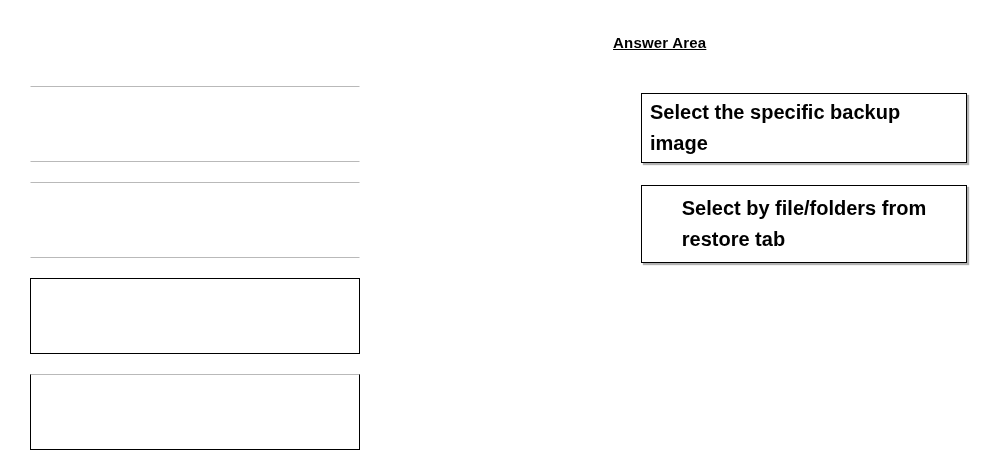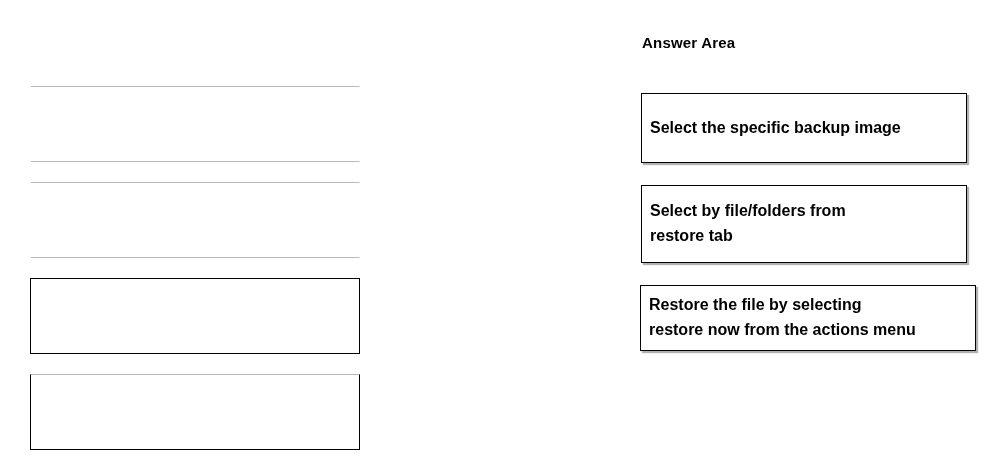--- a/index.html
+++ b/index.html
@@ -43,45 +43,47 @@
   .drop-box.partial-bottom {
     border-top: 1px solid #b9b9b9;
     border-bottom: 1px solid #000000;
     border-left: 1px solid #000000;
     border-right: 1px solid #000000;
   }
 
   
   .answer-title {
     position: absolute;
-    left: 642px;
+    left: 613px;
     top: 34px;
     font-size: 15px;
     font-weight: bold;
     letter-spacing: 0.2px;
+    text-decoration: underline;
   }
   .answer-col {
     position: absolute;
     left: 641px;
     top: 93px;
     width: 326px;
   }
   .answer-item {
     box-sizing: border-box;
     background: #ffffff;
     border: 1px solid #000000;
     box-shadow: 2px 2px 1px rgba(0,0,0,0.30);
     padding: 10px 8px 10px 8px;
     margin-bottom: 22px;
-    font-size: 16px;
+    font-size: 20px;
     font-weight: bold;
     line-height: 1.55;
     min-height: 49px;
     display: flex;
     align-items: center;
+    justify-content: center;
   }
   .answer-item .txt {
     display: block;
     white-space: pre-line;
   }
   .answer-item.h1 { height: 70px; }
   .answer-item.h2 { height: 78px; }
   .answer-item.h3 { height: 74px; }
   .answer-item.h4 { height: 66px; }
 
@@ -114,19 +116,15 @@
   <div class="answer-title">Answer Area</div>
 
   <div class="answer-col">
     <div class="answer-item h1">
       <span class="txt">Select the specific backup image</span>
     </div>
     <div class="answer-item h2">
       <span class="txt">Select by file/folders from
 restore tab</span>
     </div>
-    <div class="answer-item h4 overflow">
-      <span class="txt">Restore the file by selecting
-restore now from the actions menu</span>
-    </div>
   </div>
 
 </div>
 
 </body></html>

